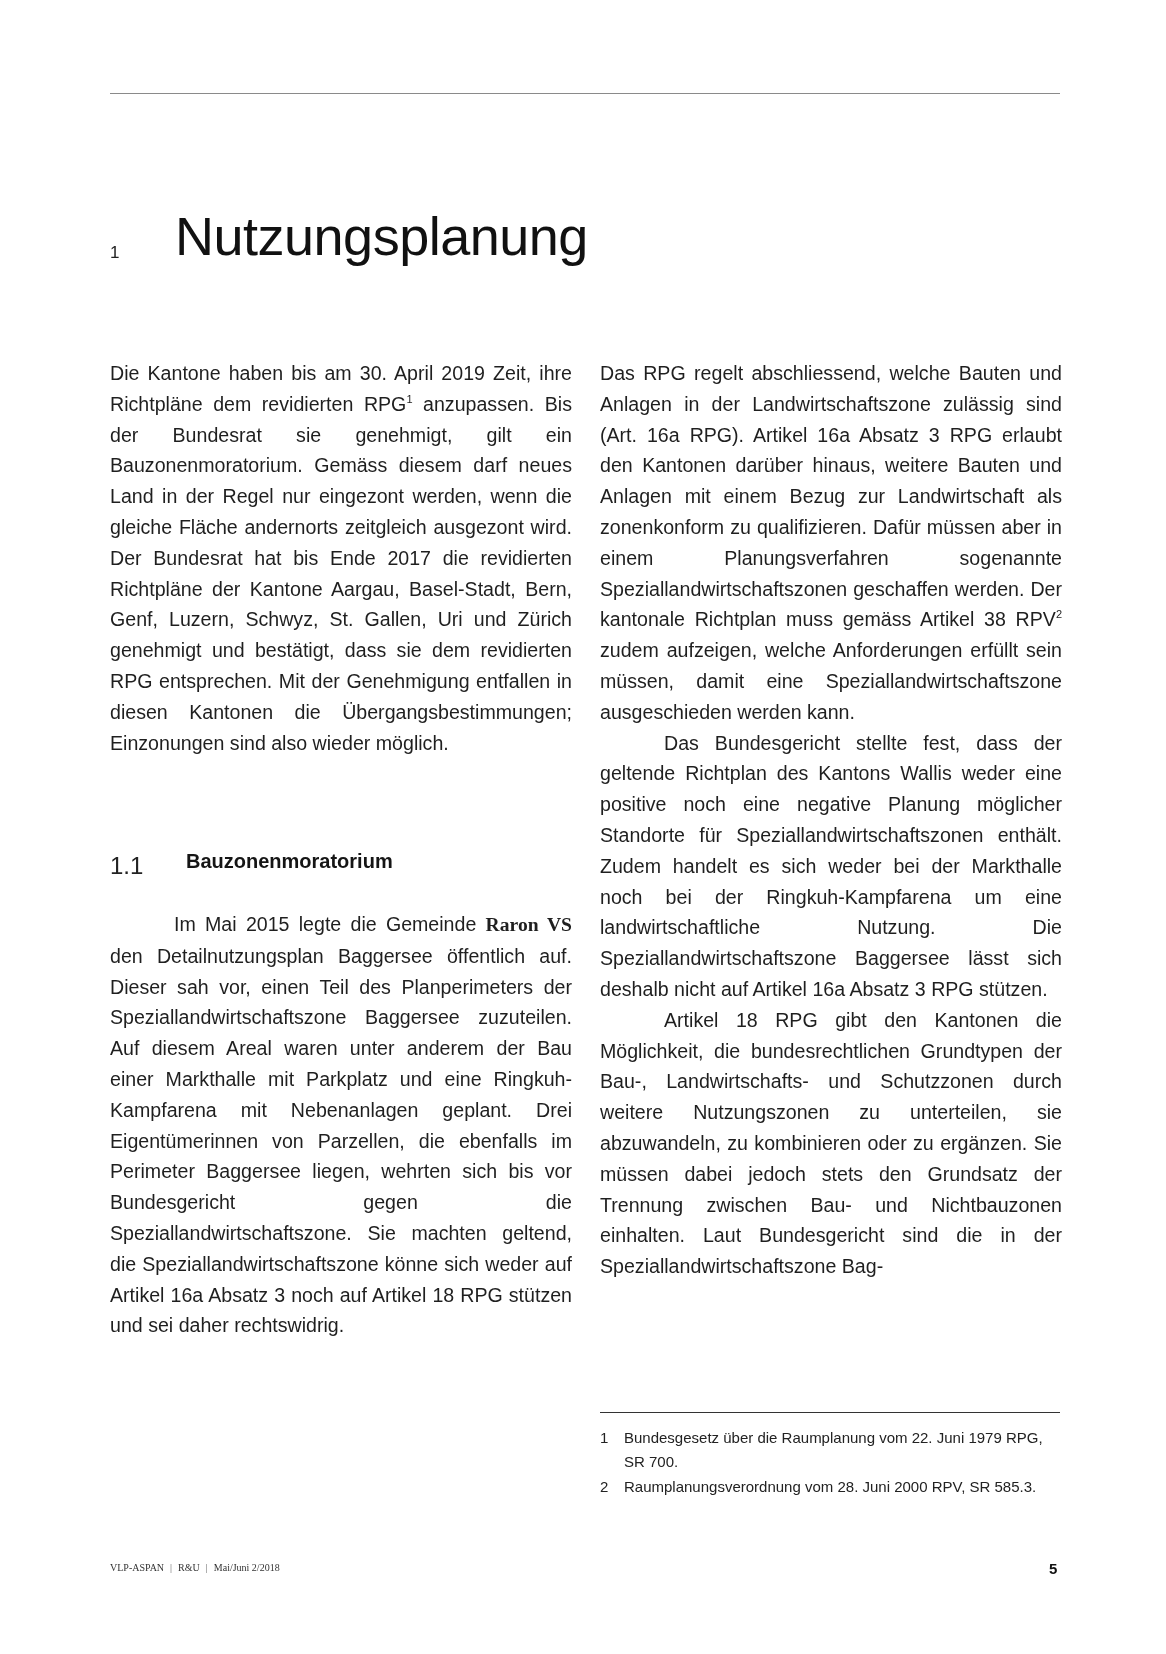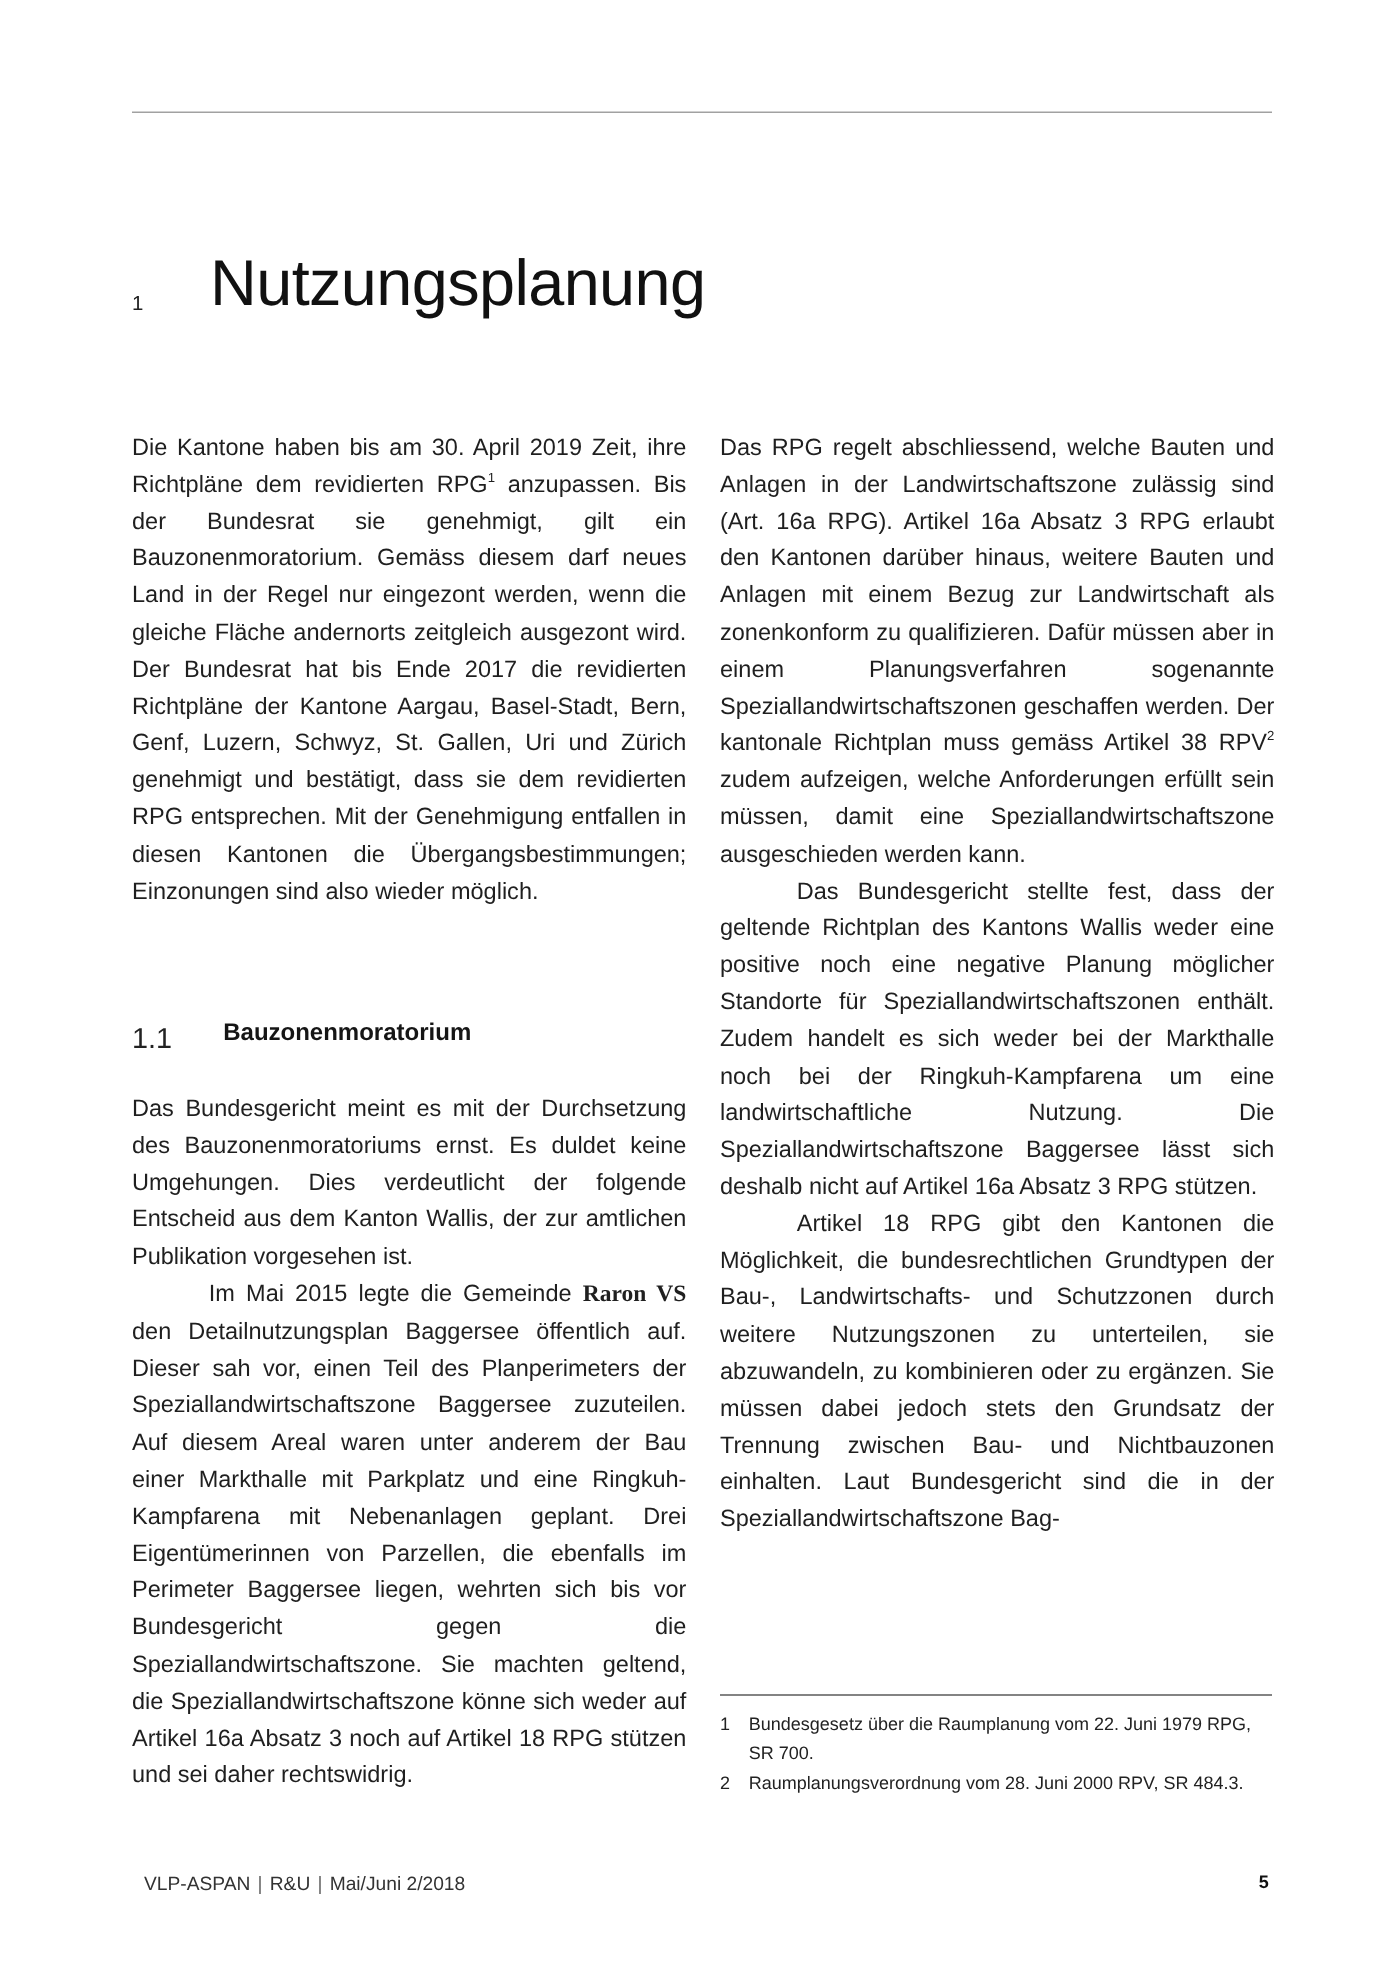--- a/index.html
+++ b/index.html
@@ -17,21 +17,21 @@
   sup { font-size: 11px; vertical-align: 8px; line-height: 0; }
   b { font-weight: bold; font-family: Liberation Serif, serif; }
   .section { position: absolute; left: 110px; top: 850px; font-size: 20px; height: 30px; }
   .section-num { position: absolute; left: 0; top: 2px; font-size: 24px; color: #222; }
   .section-title { position: absolute; left: 76px; top: 0; font-weight: bold; white-space: nowrap; color: #151515; }
   .col.left2 { left: 110px; top: 909px; }
   .fn-rule { position: absolute; left: 600px; top: 1412px; width: 460px; border-top: 1.5px solid #333; }
   .footnotes { position: absolute; left: 600px; top: 1426px; width: 462px; font-size: 15px; line-height: 24px; color: #222; }
   .fn { position: relative; padding-left: 24px; margin-bottom: 1px; }
   .fn-num { position: absolute; left: 0; top: 0; }
-  .footer { position: absolute; left: 120px; top: 1562px; font-size: 16px; color: #333; white-space: nowrap; }
+  .footer { position: absolute; left: 110px; top: 1562px; font-size: 10px; color: #333; white-space: nowrap; font-family: Liberation Serif, serif; }
   .footer .sep { color: #666; padding: 0 6px; }
   .page-num { position: absolute; left: 1049px; top: 1560px; font-size: 15px; font-weight: bold; color: #111; }
 </style>
 </head>
 <body>
 
 <div class="top-rule"></div>
 
 <div class="chapter">
   <span class="chapter-num">1</span>
@@ -41,38 +41,37 @@
 <div class="col left">
   <p><span>Die Kantone haben bis am 30. April 2019 Zeit, ihre Richtpläne dem revidierten RPG</span><sup>1</sup><span> anzupassen. Bis der Bundesrat sie genehmigt, gilt ein Bauzonenmoratorium. Gemäss diesem darf neues Land in der Regel nur eingezont werden, wenn die gleiche Fläche andernorts zeitgleich ausgezont wird. Der Bundesrat hat bis Ende 2017 die revidierten Richtpläne der Kantone Aargau, Basel-Stadt, Bern, Genf, Luzern, Schwyz, St. Gallen, Uri und Zürich genehmigt und bestätigt, dass sie dem revidierten RPG entsprechen. Mit der Genehmigung entfallen in diesen Kantonen die Übergangsbestimmungen; Einzonungen sind also wieder möglich.</span></p>
 </div>
 
 <div class="section">
   <span class="section-num">1.1</span>
   <span class="section-title">Bauzonenmoratorium</span>
 </div>
 
 <div class="col left2">
-  <p>Das Bundesgericht meint es mit der Durchsetzung des Bauzonenmoratoriums ernst. Es duldet keine Umgehungen. Dies verdeutlicht der folgende Entscheid aus dem Kanton Wallis, der zur amtlichen Publikation vorgesehen ist.</p>
   <p class="indent"><span>Im Mai 2015 legte die Gemeinde </span><b>Raron VS</b><span> den Detailnutzungsplan Baggersee öffentlich auf. Dieser sah vor, einen Teil des Planperimeters der Speziallandwirtschaftszone Baggersee zuzuteilen. Auf diesem Areal waren unter anderem der Bau einer Markthalle mit Parkplatz und eine Ringkuh-Kampfarena mit Nebenanlagen geplant. Drei Eigentümerinnen von Parzellen, die ebenfalls im Perimeter Baggersee liegen, wehrten sich bis vor Bundesgericht gegen die Speziallandwirtschaftszone. Sie machten geltend, die Speziallandwirtschaftszone könne sich weder auf Artikel 16a Absatz 3 noch auf Artikel 18 RPG stützen und sei daher rechtswidrig.</span></p>
 </div>
 
 <div class="col right">
   <p><span>Das RPG regelt abschliessend, welche Bauten und Anlagen in der Landwirtschaftszone zulässig sind (Art. 16a RPG). Artikel 16a Absatz 3 RPG erlaubt den Kantonen darüber hinaus, weitere Bauten und Anlagen mit einem Bezug zur Landwirtschaft als zonenkonform zu qualifizieren. Dafür müssen aber in einem Planungsverfahren sogenannte Speziallandwirtschaftszonen geschaffen werden. Der kantonale Richtplan muss gemäss Artikel 38 RPV</span><sup>2</sup><span> zudem aufzeigen, welche Anforderungen erfüllt sein müssen, damit eine Speziallandwirtschaftszone ausgeschieden werden kann.</span></p>
   <p class="indent">Das Bundesgericht stellte fest, dass der geltende Richtplan des Kantons Wallis weder eine positive noch eine negative Planung möglicher Standorte für Speziallandwirtschaftszonen enthält. Zudem handelt es sich weder bei der Markthalle noch bei der Ringkuh-Kampfarena um eine landwirtschaftliche Nutzung. Die Speziallandwirtschaftszone Baggersee lässt sich deshalb nicht auf Artikel 16a Absatz 3 RPG stützen.</p>
   <p class="indent">Artikel 18 RPG gibt den Kantonen die Möglichkeit, die bundesrechtlichen Grundtypen der Bau-, Landwirtschafts- und Schutzzonen durch weitere Nutzungszonen zu unterteilen, sie abzuwandeln, zu kombinieren oder zu ergänzen. Sie müssen dabei jedoch stets den Grundsatz der Trennung zwischen Bau- und Nichtbauzonen einhalten. Laut Bundesgericht sind die in der Speziallandwirtschaftszone Bag-</p>
 </div>
 
 <div class="fn-rule"></div>
 <div class="footnotes">
   <div class="fn">
     <span class="fn-num">1</span>
     <span>Bundesgesetz über die Raumplanung vom 22. Juni 1979 RPG, SR 700.</span>
   </div>
   <div class="fn">
     <span class="fn-num">2</span>
-    <span>Raumplanungsverordnung vom 28. Juni 2000 RPV, SR 484.3.</span>
+    <span>Raumplanungsverordnung vom 28. Juni 2000 RPV, SR 585.3.</span>
   </div>
 </div>
 
 <div class="footer">
   <span>VLP-ASPAN</span><span class="sep">|</span><span>R&amp;U</span><span class="sep">|</span><span>Mai/Juni 2/2018</span>
 </div>
 <div class="page-num">5</div>
 
 </body></html>

